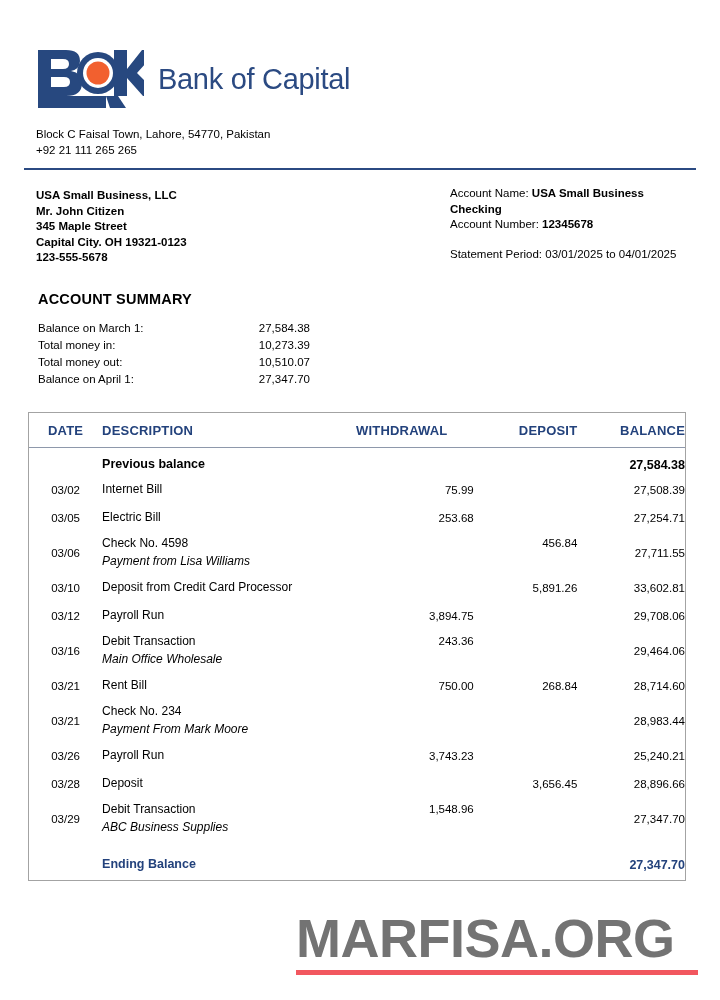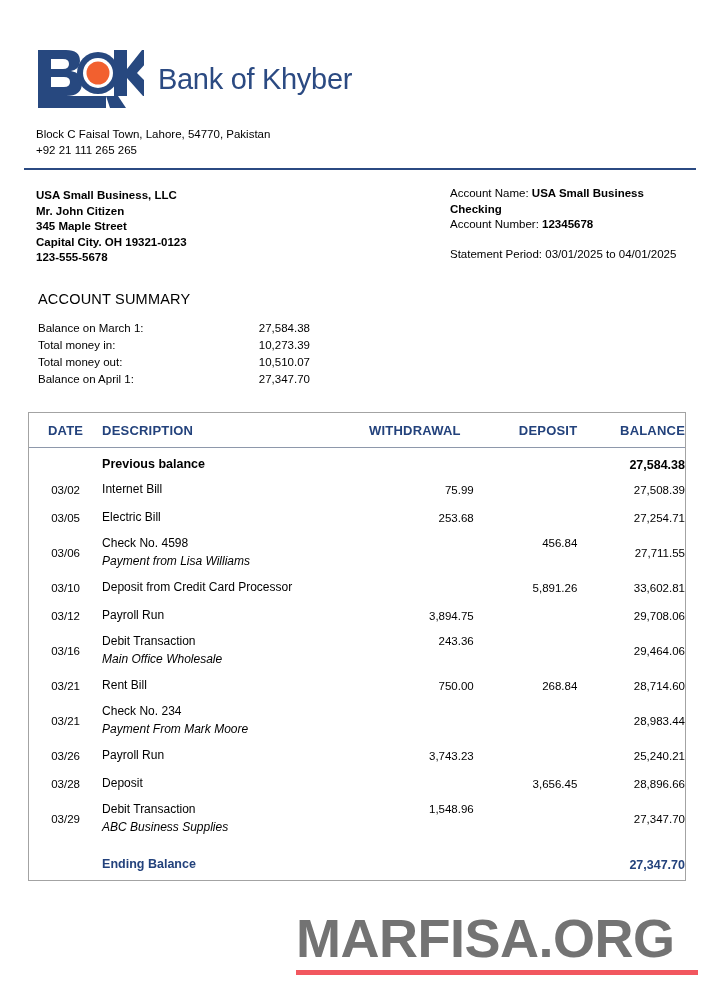--- a/index.html
+++ b/index.html
@@ -76,21 +76,21 @@
   }
   .party-right .b { font-weight: bold; }
   .party-right .period { margin-top: 14px; }
 
   
   .summary-title {
     position: absolute;
     left: 38px;
     top: 291px;
     font-size: 14.5px;
-    font-weight: normal;
+    font-weight: bold;
     letter-spacing: 0.2px;
   }
   .summary {
     position: absolute;
     left: 38px;
     top: 320px;
     width: 290px;
     font-size: 11.5px;
     line-height: 17px;
   }
@@ -117,21 +117,21 @@
     color: #23427c;
     font-size: 13px;
     font-weight: bold;
     letter-spacing: 0.2px;
     padding: 10px 0 9px 0;
     border-bottom: 1px solid #8e98ab;
     vertical-align: middle;
   }
   th.c-date   { width: 72px;  text-align: center; }
   th.c-desc   { width: 250px; text-align: left; padding-left: 14px; }
-  th.c-wd     { width: 116px; text-align: center; padding-right: 10px; }
+  th.c-wd     { width: 116px; text-align: left; padding-right: 10px; }
   th.c-dep    { width: 102px; text-align: right; padding-right: 10px; }
   th.c-bal    { width: 106px; text-align: right; padding-right: 11px; }
 
   table.txn td {
     vertical-align: middle;
     padding: 0;
   }
   tr.row { height: 28px; }
   tr.row.tall { height: 42px; }
   td.date {
@@ -207,21 +207,21 @@
       <circle cx="62" cy="25" r="21" fill="#27487f"></circle>
       <circle cx="62" cy="25" r="15" fill="#ffffff"></circle>
       <circle cx="62" cy="25" r="11.5" fill="#f2602f"></circle>
 
       <path d="M78 2 H91 V21 L106 2 H122 L101 25 L124 48 H107 L91 30 V48 H78 Z" fill="#27487f"></path>
 
       <path d="M2 48 H70 V60 H2 Z" fill="#27487f"></path>
       <path d="M70 48 L82 48 L90 60 L74 60 Z" fill="#27487f"></path>
     </svg>
   </div>
-  <div class="bank-name">Bank of Khyber</div>
+  <div class="bank-name">Bank of Capital</div>
 </div>
 
 <div class="addr">
   <div>Block C Faisal Town, Lahore, 54770, Pakistan</div>
   <div>+92 21 111 265 265</div>
 </div>
 
 <div class="rule"></div>
 
 <div class="party-left">

